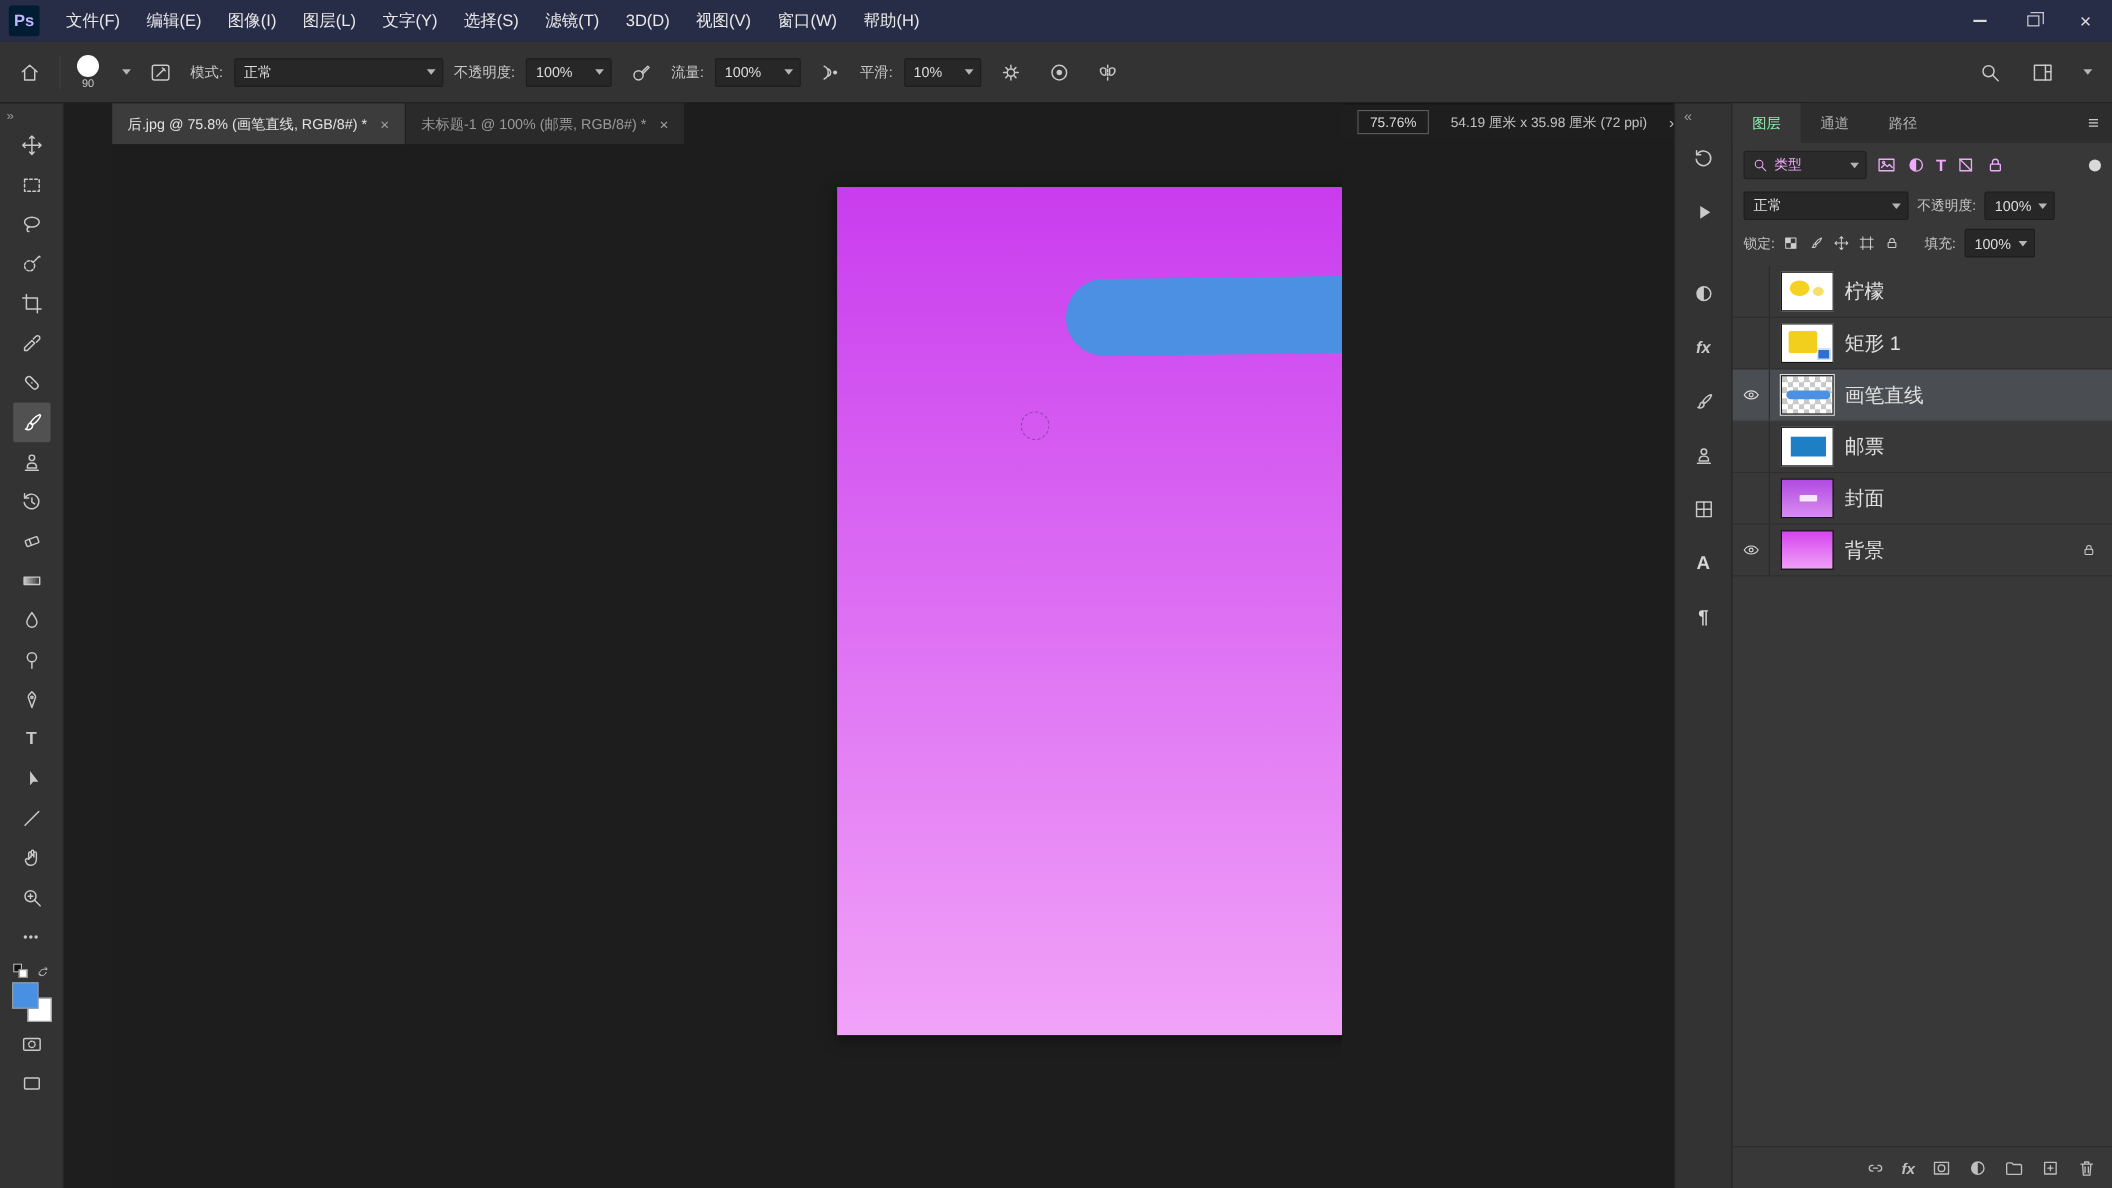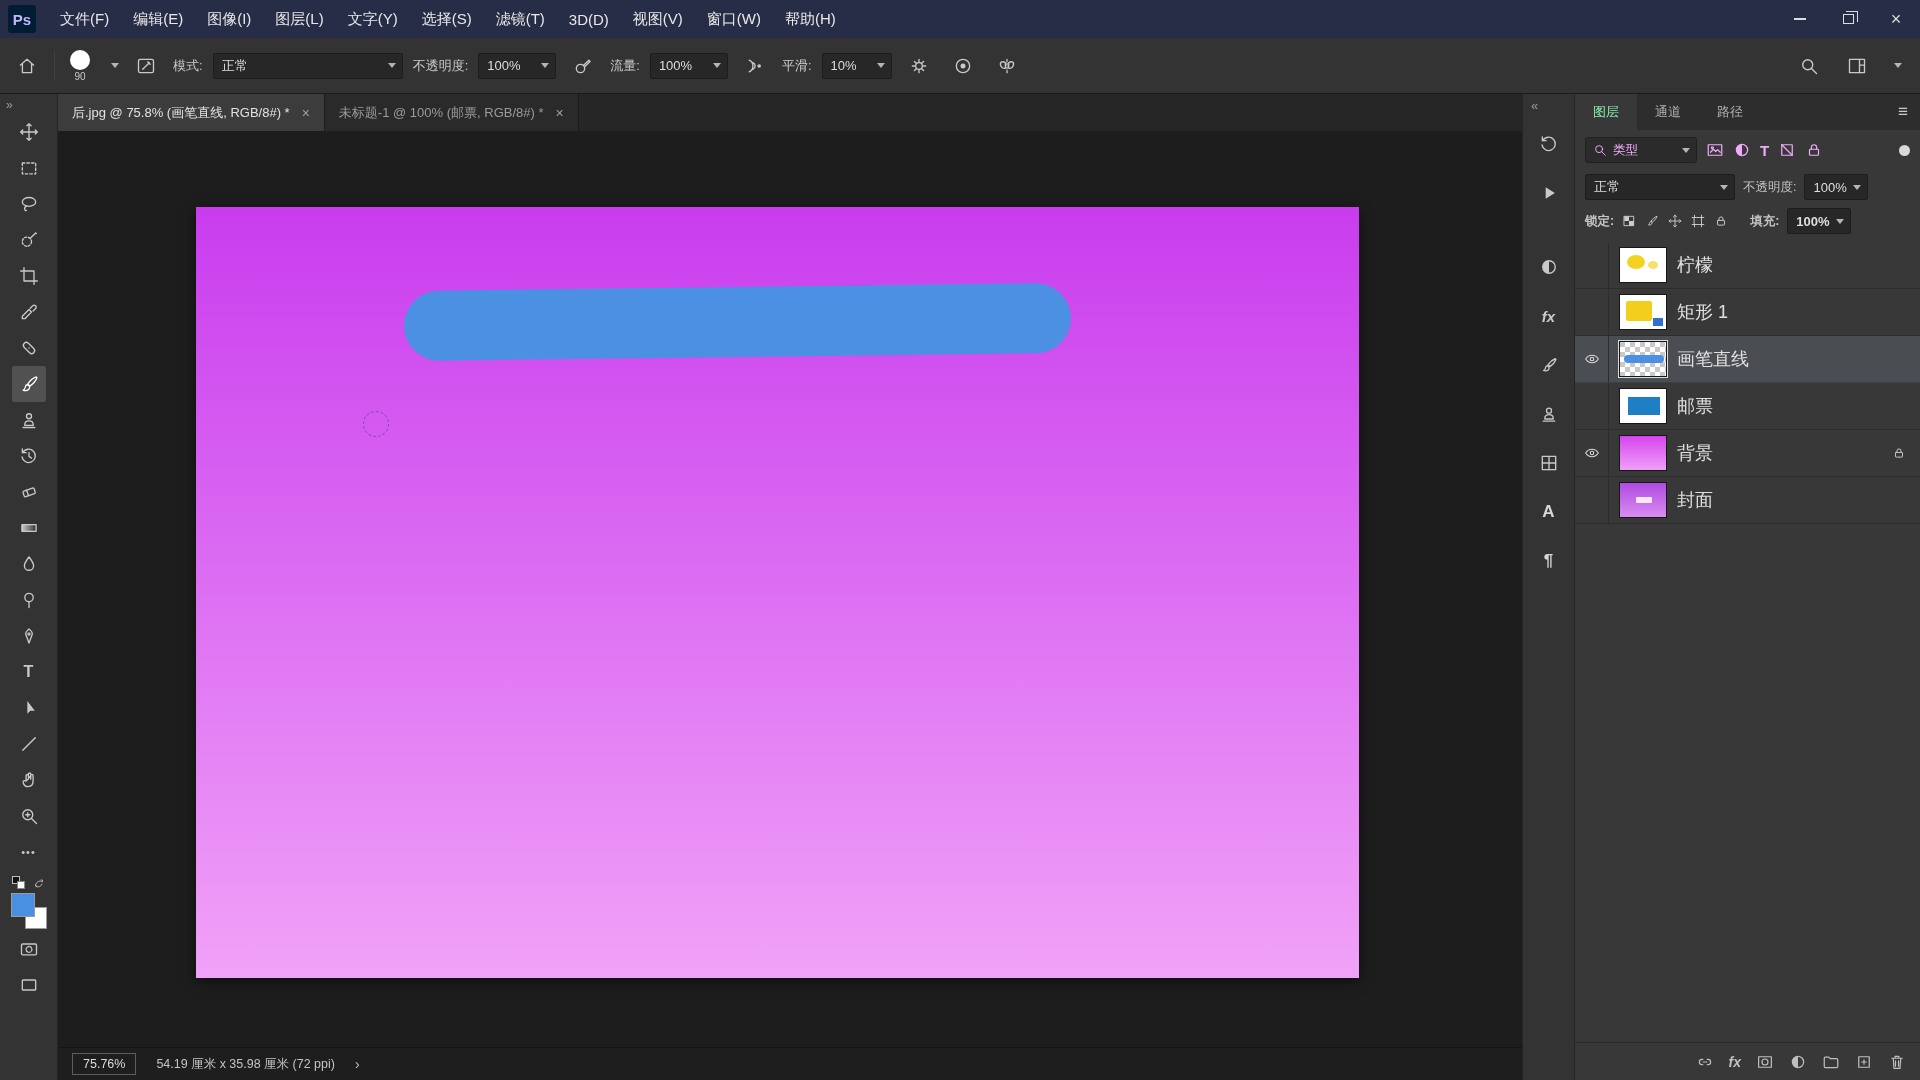--- a/index.html
+++ b/index.html
@@ -50,21 +50,21 @@
   .swatches { position:relative; width:40px; height:40px; margin-top:2px; }
   .fg-swatch { position:absolute; left:2px; top:2px; width:24px; height:24px; background:var(--foreground,#4a90e2);
     border:1px solid #9c9c9c; z-index:2; }
   .bg-swatch { position:absolute; right:2px; bottom:2px; width:22px; height:22px; background:var(--background,#fff);
     border:1px solid #9c9c9c; }
   .mini-chip { position:relative; width:13px; height:13px; }
   .mini-chip .a { position:absolute; left:0; top:0; width:8px; height:8px; background:#111; border:1px solid #bbb; }
   .mini-chip .b { position:absolute; right:0; bottom:0; width:8px; height:8px; background:#fff; border:1px solid #888; }
 
   
-  .canvas-col { flex:1; min-width:0; display:flex; flex-direction:column; background:#1d1d1d; }
+  .canvas-col { flex:1; min-width:0; display:flex; flex-direction:row; background:#1d1d1d;margin-left:44px; }
   .tabbar { height:37px; background:#262626; display:flex; align-items:stretch; }
   .doc-tab { display:flex; align-items:center; gap:12px; padding:0 14px; font-size:13px;
     border-right:1px solid #1b1b1b; color:#9a9a9a; background:#2a2a2a; }
   .doc-tab.active { background:#3c3c3c; color:#e2e2e2; }
   .tab-close { font-size:14px; color:#9f9f9f; }
   .canvas-area { position:relative; flex:1; background:#1d1d1d; overflow:hidden; }
   .document { position:absolute; left:138px; top:76px; width:1163px; height:771px;
     background:linear-gradient(180deg, var(--canvas-top,#c93cee) 0%, var(--canvas-bottom,#f1a2f8) 100%);
     box-shadow:0 3px 12px rgba(0,0,0,.55); }
   .brush-stroke { position:absolute; left:208px; top:80px; width:667px; height:70px;
@@ -89,21 +89,21 @@
   .panel-tabs { height:36px; background:#2d2d2d; display:flex; align-items:stretch; font-size:13px; }
   .panel-tab { padding:0 18px; display:flex; align-items:center; color:#b2b2b2; }
   .panel-tab.active { background:#383838; color:#86efac; }
   .panel-menu { margin-left:auto; display:flex; align-items:center; padding-right:12px; font-size:17px; color:#c9c9c9; }
   .filter-row { height:40px; display:flex; align-items:center; gap:9px; padding:0 10px; color:#f0abfc; }
   .filter-dd { display:flex; align-items:center; gap:6px; background:#2b2b2b; border:1px solid #202020;
     border-radius:3px; height:26px; padding:0 6px 0 7px; font-size:12.5px; width:112px; }
   .filter-dd .label { flex:1; }
   .filter-dot { margin-left:auto; width:11px; height:11px; border-radius:50%; background:#d9d9d9; }
   .blend-row { height:34px; display:flex; align-items:center; gap:8px; padding:0 10px; font-size:12.5px; color:#c4c4c4; }
-  .lock-row { height:34px; display:flex; align-items:center; gap:8px; padding:0 10px; font-size:12.5px; color:#c4c4c4;font-weight:bold; }
+  .lock-row { height:34px; display:flex; align-items:center; gap:8px; padding:0 10px; font-size:12.5px; color:#c4c4c4; }
   .lock-icons { display:flex; align-items:center; gap:9px; color:#cdcdcd; }
   .layers-list { flex:1; overflow:hidden; margin-top:4px; }
   .layer-row { height:47px; display:flex; align-items:center; border-bottom:1px solid rgba(0,0,0,.18); }
   .layer-row.selected { background:#4a4d52; }
   .eye-cell { width:34px; height:100%; display:flex; align-items:center; justify-content:center;
     border-right:1px solid #2c2c2c; color:#d9d9d9; flex:none; }
   .thumb { width:48px; height:36px; margin:0 10px; border:1px solid #161616; background:#fff; position:relative; flex:none; overflow:hidden; }
   .layer-row.selected .thumb { outline:1.5px solid #dcdcdc; }
   .layer-name { font-size:18px; color:#e0e0e0; }
   .layer-lock { margin-left:auto; margin-right:14px; color:#cfcfcf; }
@@ -573,42 +573,42 @@
         <div class="layer-name">画笔直线</div>
       </div>
       <div class="layer-row">
         <div class="eye-cell"></div>
         <div class="thumb thumb-stamp">
             <span class="shape"></span>
           </div>
         <div class="layer-name">邮票</div>
       </div>
       <div class="layer-row">
+        <div class="eye-cell"></div>
+        <div class="thumb thumb-cover">
+            <span class="txt"></span>
+          </div>
+        <div class="layer-name">封面</div>
+      </div>
+      <div class="layer-row">
         <div class="eye-cell">
           <svg class="svgi s16" viewBox="0 0 24 24">
               <path d="M2.5 12S6 6.5 12 6.5 21.5 12 21.5 12 18 17.5 12 17.5 2.5 12 2.5 12z"></path>
               <circle cx="12" cy="12" r="2.6"></circle>
             </svg>
         </div>
         <div class="thumb thumb-bg"></div>
         <div class="layer-name">背景</div>
         <div class="layer-lock">
           <svg class="svgi s14" viewBox="0 0 24 24">
               <rect x="6" y="11" width="12" height="8" rx="1"></rect>
               <path d="M8.5 11V8.5a3.5 3.5 0 017 0V11"></path>
             </svg>
         </div>
       </div>
-      <div class="layer-row">
-        <div class="eye-cell"></div>
-        <div class="thumb thumb-cover">
-            <span class="txt"></span>
-          </div>
-        <div class="layer-name">封面</div>
-      </div>
     </div>
 
     <div class="panel-bottom">
       <svg class="svgi s18" viewBox="0 0 24 24">
           <path d="M9.5 12h5M9 8.5H8a3.5 3.5 0 000 7h1M15 8.5h1a3.5 3.5 0 010 7h-1"></path>
         </svg>
       <span class="pb-fx">fx</span>
       <svg class="svgi s18" viewBox="0 0 24 24">
           <rect x="3.5" y="5" width="17" height="14"></rect>
           <circle cx="12" cy="12" r="4"></circle>

